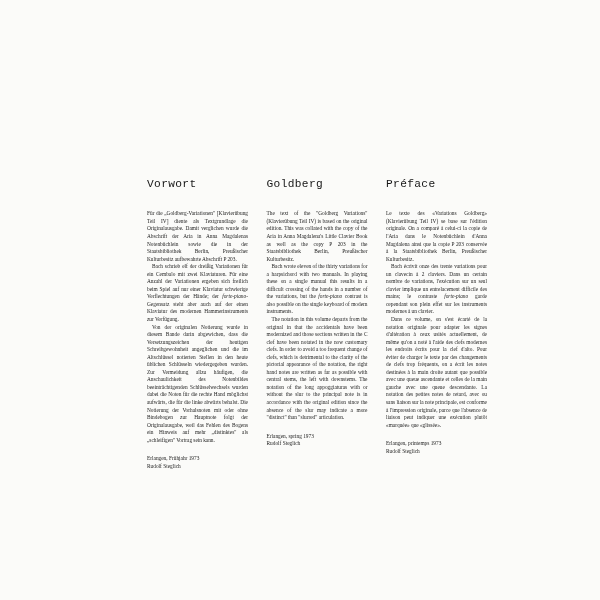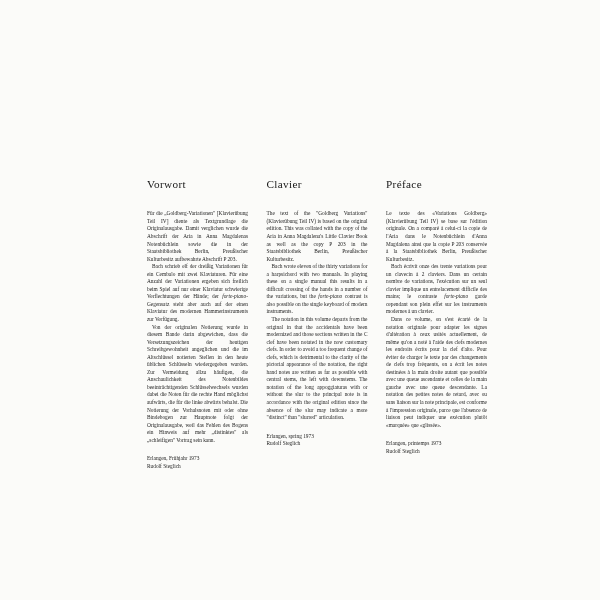--- a/index.html
+++ b/index.html
@@ -33,21 +33,21 @@
     flex-direction: row;
     justify-content: space-between;
     align-items: flex-start;
   }
 
   .column {
     width: 101px;
   }
 
   .col-heading {
-    font-family: Liberation Serif, serif;
+    font-family: Liberation Mono, monospace;
     font-size: 11.2px;
     font-weight: 400;
     letter-spacing: 0.35px;
     color: #171717;
     margin: 0 0 20px 0;
     line-height: 1.1;
     white-space: nowrap;
   }
 
   .col-body p {
@@ -96,21 +96,21 @@
         <p>Bach schrieb elf der dreißig Variationen für ein Cembalo mit zwei Klaviaturen. Für eine Anzahl der Variationen ergeben sich freilich beim Spiel auf nur einer Klaviatur schwierige Verflechtungen der Hände; der <span class="italic">forte-piano</span>-Gegensatz steht aber auch auf der einen Klaviatur des modernen Hammerinstruments zur Verfügung.</p>
         <p>Von der originalen Notierung wurde in diesem Bande darin abgewichen, dass die Versetzungszeichen der heutigen Schreibgewohnheit angeglichen und die im Altschlüssel notierten Stellen in den heute üblichen Schlüsseln wiedergegeben wurden. Zur Vermeidung allzu häufigen, die Anschaulichkeit des Notenbildes beeinträchtigenden Schlüsselwechsels wurden dabei die Noten für die rechte Hand möglichst aufwärts, die für die linke abwärts behalst. Die Notierung der Vorhalsnoten mit oder ohne Bindebogen zur Hauptnote folgt der Originalausgabe, weil das Fehlen des Bogens ein Hinweis auf mehr „distinktes" als „schleifigen" Vortrag sein kann.</p>
       </div>
       <div class="signature">
         <p>Erlangen, Frühjahr 1973</p>
         <p>Rudolf Steglich</p>
       </div>
     </div>
 
     <div class="column">
-      <h1 class="col-heading">Clavier</h1>
+      <h1 class="col-heading">Goldberg</h1>
       <div class="col-body">
         <p>The text of the "Goldberg Variations" (Klavierübung Teil IV) is based on the original edition. This was collated with the copy of the Aria in Anna Magdalena's Little Clavier Book as well as the copy P 203 in the Staatsbibliothek Berlin, Preußischer Kulturbesitz.</p>
         <p>Bach wrote eleven of the thirty variations for a harpsichord with two manuals. In playing these on a single manual this results in a difficult crossing of the hands in a number of the variations, but the <span class="italic">forte-piano</span> contrast is also possible on the single keyboard of modern instruments.</p>
         <p>The notation in this volume departs from the original in that the accidentals have been modernized and those sections written in the C clef have been notated in the now customary clefs. In order to avoid a too frequent change of clefs, which is detrimental to the clarity of the pictorial appearance of the notation, the right hand notes are written as far as possible with central stems, the left with downstems. The notation of the long appoggiaturas with or without the slur to the principal note is in accordance with the original edition since the absence of the slur may indicate a more "distinct" than "slurred" articulation.</p>
       </div>
       <div class="signature">
         <p>Erlangen, spring 1973</p>
         <p>Rudolf Steglich</p>
       </div>
     </div>

